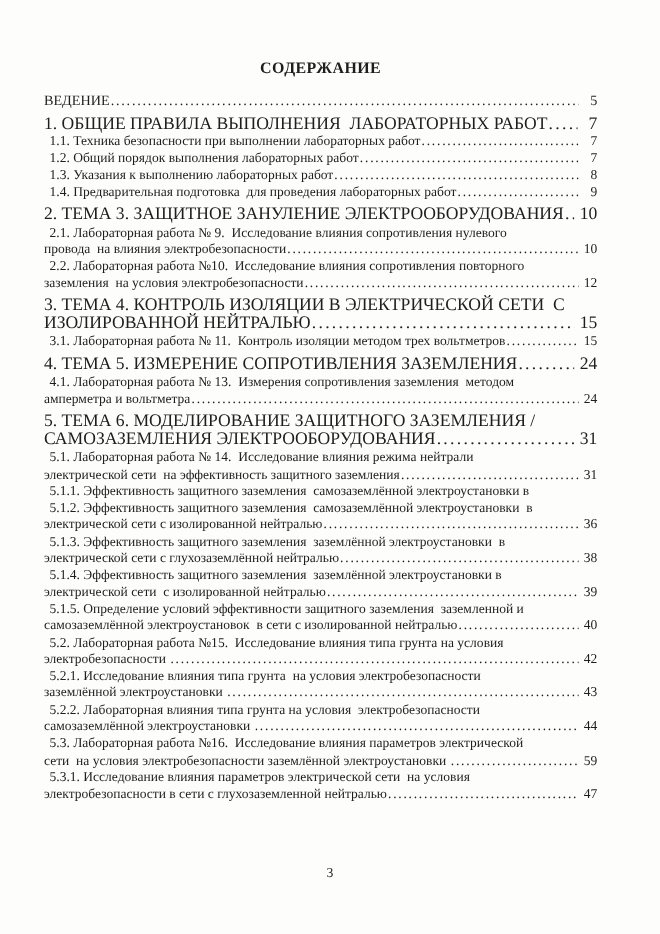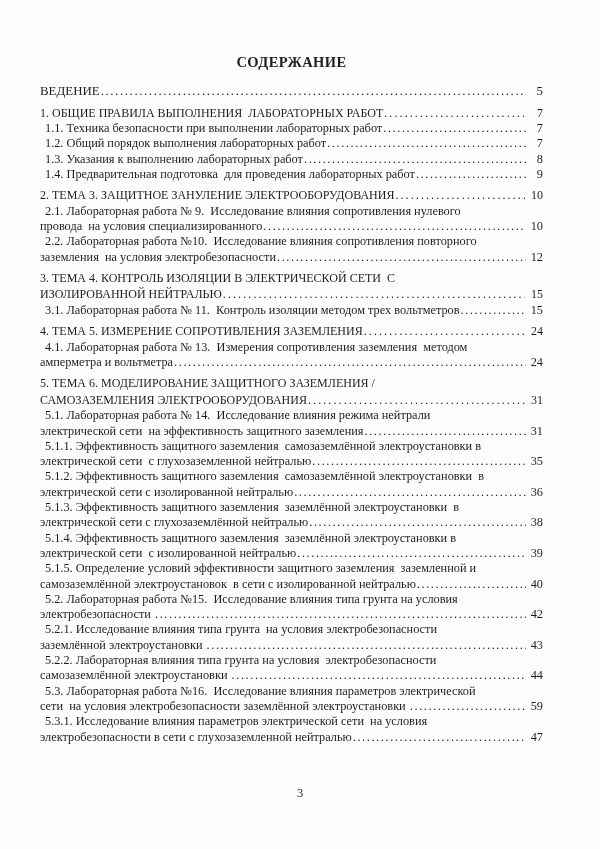--- a/index.html
+++ b/index.html
@@ -15,21 +15,21 @@
     overflow: hidden;
   }
   .title {
     font-size: 14.5px;
     font-weight: 700;
     text-align: center;
     margin: 0 0 13px 0;
     letter-spacing: 0.4px;
   }
   .entry { margin: 0; }
-  .entry.section { font-size: 12px; line-height: 16.5px; margin-top: 5px; }
+  .entry.section { font-size: 16px; line-height: 16.5px; margin-top: 5px; }
   .entry.intro   { font-size: 12.9px; line-height: 15.5px; }
   .entry.item    { font-size: 12.3px; line-height: 15.3px; }
   .line { margin: 0; }
   .line.last { display: flex; align-items: baseline; }
   .line.ind { padding-left: 5px; }
   .t { white-space: pre; flex: 0 0 auto; }
   .leader {
     flex: 1 1 auto;
     min-width: 0;
     overflow: hidden;
@@ -103,21 +103,21 @@
       <div class="entry section">
         <div class="line last">
           <span class="t">2. ТЕМА 3. ЗАЩИТНОЕ ЗАНУЛЕНИЕ ЭЛЕКТРООБОРУДОВАНИЯ</span>
           <span class="leader"></span>
           <span class="num">10</span>
         </div>
       </div>
       <div class="entry item">
         <div class="line ind"><span class="t">2.1. Лабораторная работа № 9.  Исследование влияния сопротивления нулевого</span></div>
         <div class="line last">
-          <span class="t">провода  на условия специализированного</span>
+          <span class="t">провода  на влияния электробезопасности</span>
           <span class="leader"></span>
           <span class="num">10</span>
         </div>
       </div>
       <div class="entry item">
         <div class="line ind"><span class="t">2.2. Лабораторная работа №10.  Исследование влияния сопротивления повторного</span></div>
         <div class="line last">
           <span class="t">заземления  на условия электробезопасности</span>
           <span class="leader"></span>
           <span class="num">12</span>
@@ -164,25 +164,20 @@
       <div class="entry item">
         <div class="line ind"><span class="t">5.1. Лабораторная работа № 14.  Исследование влияния режима нейтрали</span></div>
         <div class="line last">
           <span class="t">электрической сети  на эффективность защитного заземления</span>
           <span class="leader"></span>
           <span class="num">31</span>
         </div>
       </div>
       <div class="entry item">
         <div class="line ind"><span class="t">5.1.1. Эффективность защитного заземления  самозаземлённой электроустановки в</span></div>
-        <div class="line last">
-          <span class="t">электрической сети  с глухозаземленной нейтралью</span>
-          <span class="leader"></span>
-          <span class="num">35</span>
-        </div>
       </div>
       <div class="entry item">
         <div class="line ind"><span class="t">5.1.2. Эффективность защитного заземления  самозаземлённой электроустановки  в</span></div>
         <div class="line last">
           <span class="t">электрической сети с изолированной нейтралью</span>
           <span class="leader"></span>
           <span class="num">36</span>
         </div>
       </div>
       <div class="entry item">

